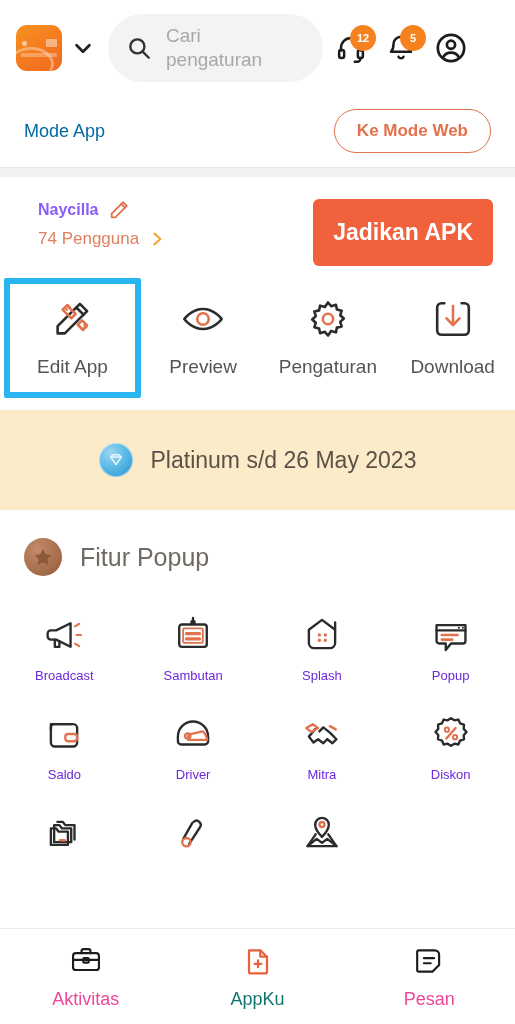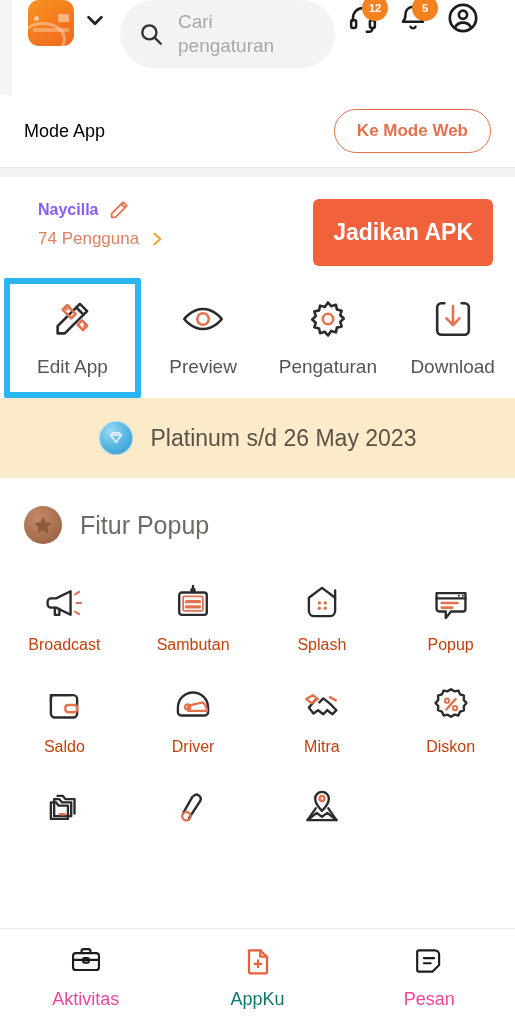--- a/index.html
+++ b/index.html
@@ -13,24 +13,23 @@
     position: relative;
     width: 515px; height: 1024px;
     background: #f4f4f4;
     display: flex; flex-direction: column;
   }
 
   
   .header {
     background: #ffffff;
     height: 95px;
-    display: flex; align-items: flex-start;
+    display: flex; align-items: center;
     padding: 0 16px;
     flex: 0 0 auto;
-    margin-left: 12px;
   }
   .logo {
     width: 46px; height: 46px;
     border-radius: 11px;
     background: linear-gradient(145deg, #F7941E 0%, #F4791F 55%, #EE6A1C 100%);
     position: relative; overflow: hidden;
     flex: 0 0 auto;
   }
   .logo .l1, .logo .l2, .logo .l3 {
     position: absolute; background: rgba(255,255,255,.55);
@@ -76,21 +75,21 @@
     font-size: 11px; font-weight: 700; line-height: 26px;
     text-align:center;
   }
 
   
   .mode-row {
     background:#fff; height: 72px;
     display:flex; align-items:center; justify-content:space-between;
     padding: 0 24px; flex: 0 0 auto;
   }
-  .mode-label { color:#000000; font-size: 18px; }
+  .mode-label { color:#0369a1; font-size: 18px; }
   .mode-btn {
     border: 1.5px solid #E2714E; color:#E2714E; background:#fff;
     font-weight: 700; font-size: 17px;
     border-radius: 22px; padding: 11px 22px;
     font-family: "Liberation Sans", sans-serif;
     cursor: pointer;
   }
   .gap { height: 10px; background:#f2f2f2; flex:0 0 auto; border-top:1px solid #e8e8e8;}
 
   
@@ -104,36 +103,36 @@
   .pusers-row { display:flex; align-items:center; gap: 10px; margin-top: 8px; }
   .pusers { font-size: 17px; color:#E08060; }
   .apk-btn {
     background:#F1623C; color:#fff; border:none; border-radius:6px;
     font-size: 23px; font-weight: 700; padding: 20px 20px;
     font-family: "Liberation Sans", sans-serif; cursor:pointer;
     min-width: 140px;
   }
 
   
-  .actions { display:flex; padding: 6px 0 0 0; text-align: right; }
+  .actions { display:flex; padding: 6px 0 12px 0; text-align: right; }
   .action {
     flex:1 1 0; display:flex; flex-direction:column;
     align-items:center; justify-content:center; gap: 14px;
     padding: 16px 0 18px 0;
   }
   .action .lbl { font-size: 19px; color:#555; }
   .action.selected {
     border: 6px solid #29B6F0; background:#fff;
     margin: 0 0 0 4px; border-radius:2px;
     padding: 12px 0 14px 0;
   }
 
   
   .platinum {
-    background:#FBEBC8; height: 80px;
+    background:#FBEBC8; height: 100px;
     display:flex; align-items:center; justify-content:center; gap: 18px;
     flex:0 0 auto;
   }
   .gem {
     width: 34px; height: 34px; border-radius:50%;
     background: radial-gradient(circle at 35% 30%, #9fd8f2 0%, #5bb9e6 45%, #3fa2d6 75%, #2f8cc0 100%);
     display:flex; align-items:center; justify-content:center;
     box-shadow: 0 0 0 1px rgba(255,255,255,.5) inset;
   }
   .platinum-txt { font-size: 23px; color:#5a5248; }
@@ -145,21 +144,21 @@
     width: 38px; height:38px; border-radius:50%;
     background: radial-gradient(circle at 35% 30%, #c48a69 0%, #A9714F 55%, #8d5b3d 100%);
     display:flex; align-items:center; justify-content:center;
   }
   .sec-title { font-size: 25px; color:#6f6a63; }
   .grid { display:flex; flex-wrap: wrap; padding: 16px 0 0 0; }
   .cell {
     width: 25%; display:flex; flex-direction:column;
     align-items:center; gap: 12px; padding: 16px 0 14px 0;
   }
-  .cell .lbl { font-size: 16px; color:#c2410c; }
+  .cell .lbl { font-size: 13px; color:#6d28d9; }
 
   
   .bottomnav {
     background:#fff; border-top:1px solid #ececec;
     height: 96px; display:flex; flex:0 0 auto;
   }
   .nav-item {
     flex:1 1 0; display:flex; flex-direction:column;
     align-items:center; justify-content:center; gap: 10px;
   }

